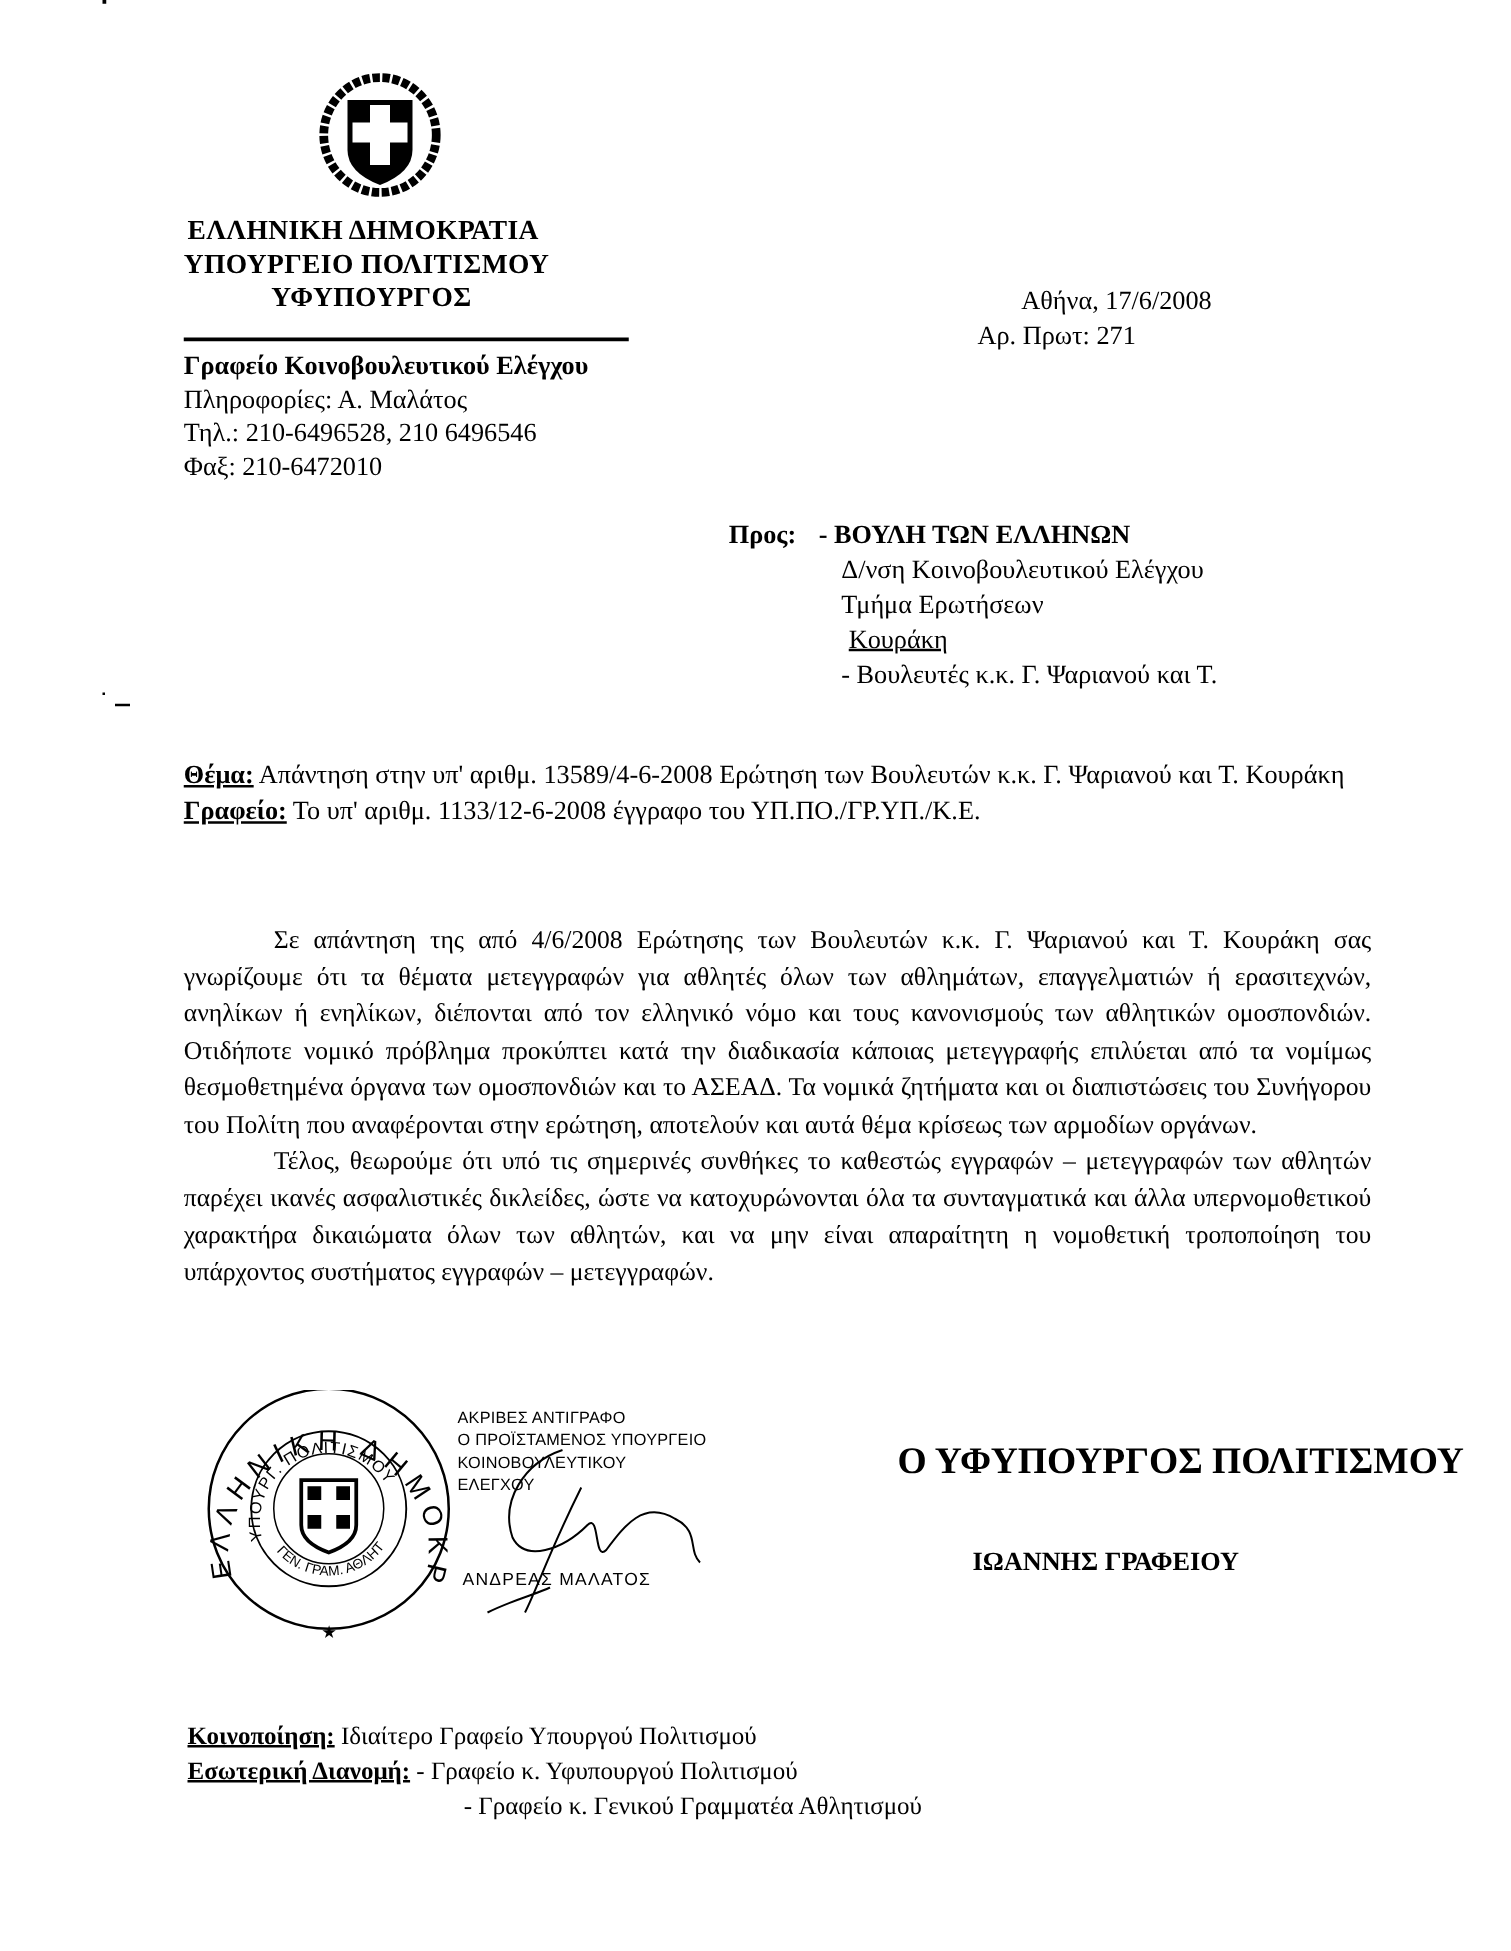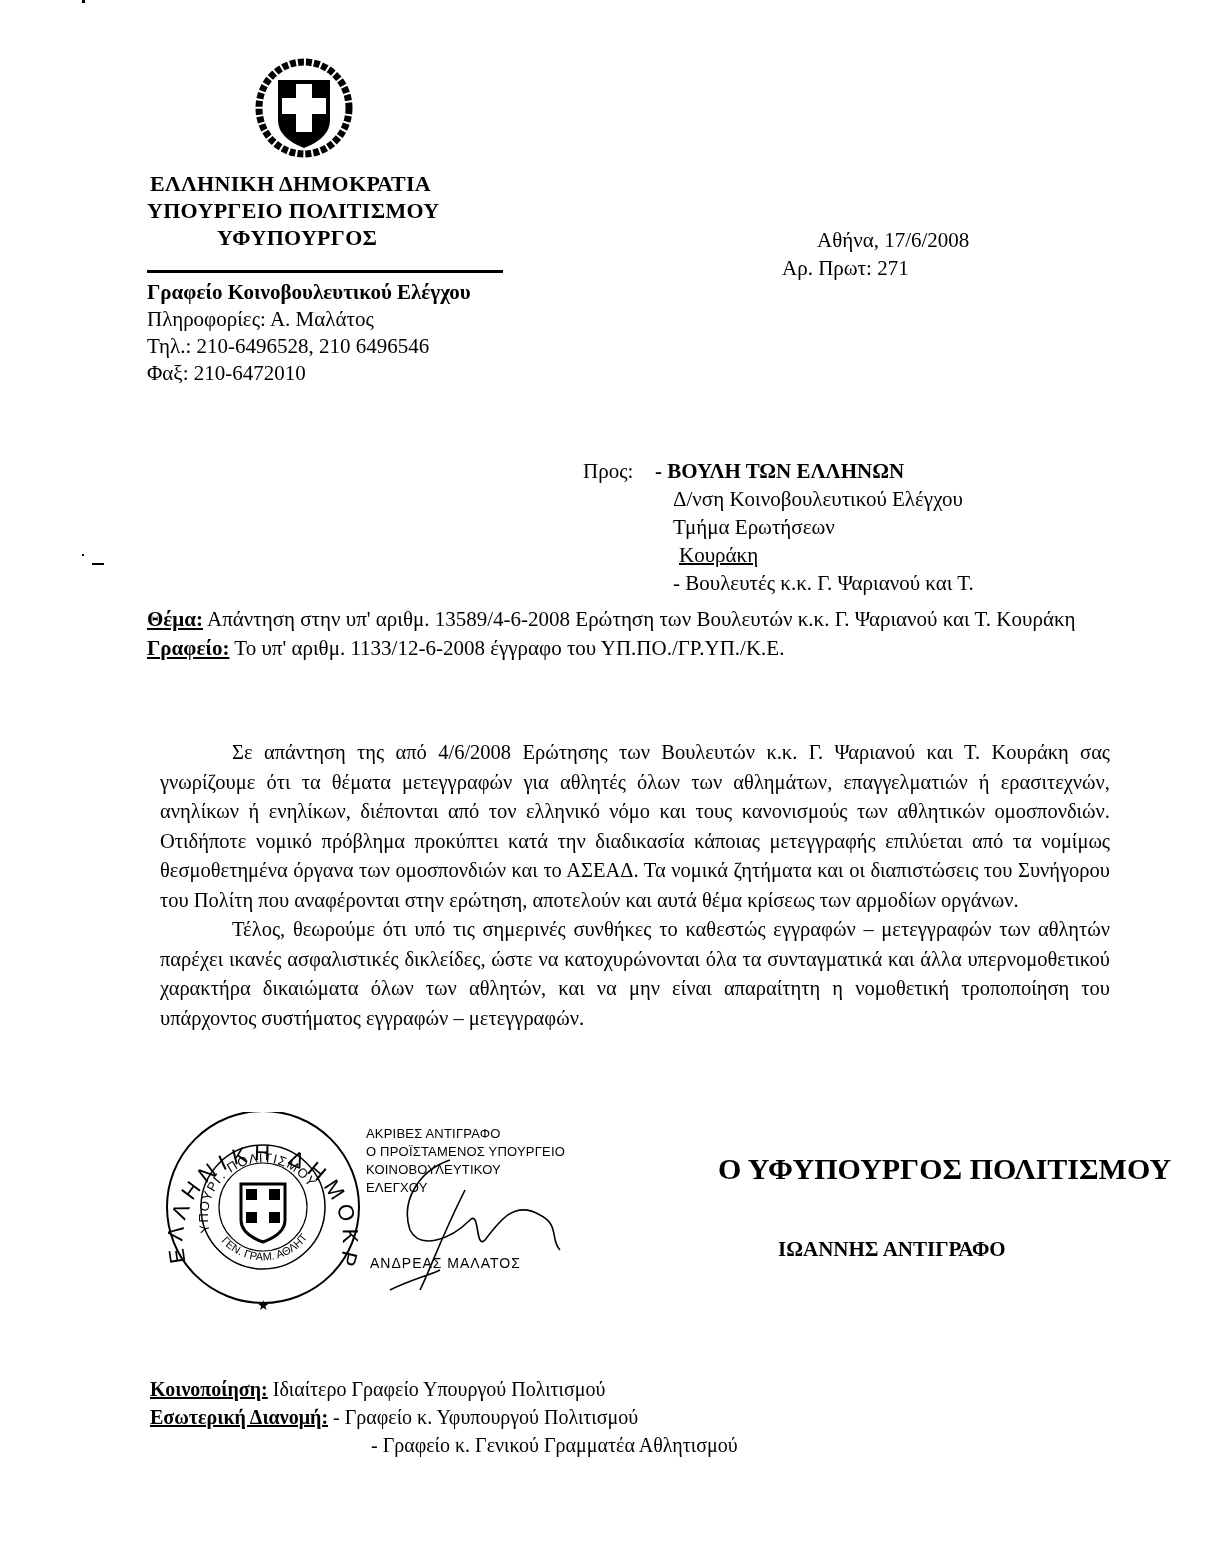--- a/index.html
+++ b/index.html
@@ -12,27 +12,27 @@
     .hdr { font-family: "Liberation Serif", serif; font-weight: bold; font-size: 22px; line-height: 27px; letter-spacing: 0.3px; }
     .hdr-1 { left: 150px; top: 170px; }
     .hdr-2 { left: 147px; top: 197px; }
     .hdr-3 { left: 217px; top: 224px; }
     .date-block { left: 782px; top: 226px; font-size: 21px; line-height: 28px; }
     .date-line { padding-left: 35px; }
     .rule { left: 147px; top: 270px; width: 356px; height: 3px; background: #000; }
     .office { left: 147px; top: 279px; font-size: 21px; line-height: 27px; }
     .office .bold { font-weight: bold; }
     .recip { left: 583px; top: 413px; font-size: 21px; line-height: 28px; }
-    .recip .lbl { font-weight: normal; display: inline-block; width: 72px; margin-top: 44px; }
+    .recip .lbl { font-weight: bold; display: inline-block; width: 72px; }
     .recip .main { font-weight: bold; }
     .recip .indent { padding-left: 90px; }
     .recip .ul { text-decoration: underline; text-decoration-thickness: 2px; }
     .subject { left: 147px; top: 605px; width: 950px; font-size: 21px; line-height: 29px; }
     .subject .lbl { font-weight: bold; text-decoration: underline; text-align: right; }
-    .body-text { left: 160px; top: 738px; width: 950px; font-size: 20.5px; line-height: 29.5px; text-align: justify; }
+    .body-text { left: 147px; top: 738px; width: 950px; font-size: 20.5px; line-height: 29.5px; text-align: justify; }
     .body-text p { margin: 0; text-indent: 72px; }
     .stamp { left: 158px; top: 1112px; width: 210px; height: 200px; }
     .copy-note { left: 366px; top: 1125px; font-family: "Liberation Sans", sans-serif; font-size: 13px; line-height: 18px; width: 200px; letter-spacing: 0.2px; }
     .copy-sig { left: 370px; top: 1255px; font-family: "Liberation Sans", sans-serif; font-size: 14px; letter-spacing: 1px; }
     .signature-scrawl { left: 380px; top: 1140px; width: 190px; height: 160px; }
     .signer-title { left: 718px; top: 1152px; font-weight: bold; font-size: 30px; }
     .signer-name { left: 778px; top: 1237px; font-weight: bold; font-size: 21px; }
     .footer { left: 150px; top: 1375px; font-size: 20px; line-height: 28px; }
     .footer .lbl { font-weight: bold; text-decoration: underline; }
     .footer .indent { padding-left: 221px; }
@@ -108,21 +108,21 @@
   <div>ΑΚΡΙΒΕΣ ΑΝΤΙΓΡΑΦΟ</div>
   <div>Ο ΠΡΟΪΣΤΑΜΕΝΟΣ ΥΠΟΥΡΓΕΙΟ</div>
   <div>ΚΟΙΝΟΒΟΥΛΕΥΤΙΚΟΥ ΕΛΕΓΧΟΥ</div>
 </div>
 <svg class="abs signature-scrawl" viewBox="0 0 190 160">
   <path d="M70 20 C40 30 20 60 30 90 C40 110 70 100 90 80 C100 70 95 110 105 100 C120 80 135 60 160 75 C180 85 170 100 180 110 M85 50 C60 100 50 130 40 150 M10 150 C30 140 50 135 60 130" fill="none" stroke="#000" stroke-width="1.6"></path>
 </svg>
 <div class="abs copy-sig">ΑΝΔΡΕΑΣ ΜΑΛΑΤΟΣ</div>
 
 <div class="abs signer-title">Ο ΥΦΥΠΟΥΡΓΟΣ ΠΟΛΙΤΙΣΜΟΥ</div>
-<div class="abs signer-name">ΙΩΑΝΝΗΣ ΑΝΤΙΓΡΑΦΟ</div>
+<div class="abs signer-name">ΙΩΑΝΝΗΣ ΓΡΑΦΕΙΟΥ</div>
 
 <div class="abs footer">
   <div><span class="lbl">Κοινοποίηση:</span><span> Ιδιαίτερο Γραφείο Υπουργού Πολιτισμού</span></div>
   <div><span class="lbl">Εσωτερική Διανομή:</span> <span>- Γραφείο κ. Υφυπουργού Πολιτισμού</span></div>
   <div class="indent">- Γραφείο κ. Γενικού Γραμματέα Αθλητισμού</div>
 </div>
 
 <div class="abs speck" style="left:82px;top:0;width:3px;height:3px"></div>
 <div class="abs speck" style="left:92px;top:563px;width:12px;height:2px"></div>
 <div class="abs speck" style="left:82px;top:554px;width:2px;height:2px"></div>

